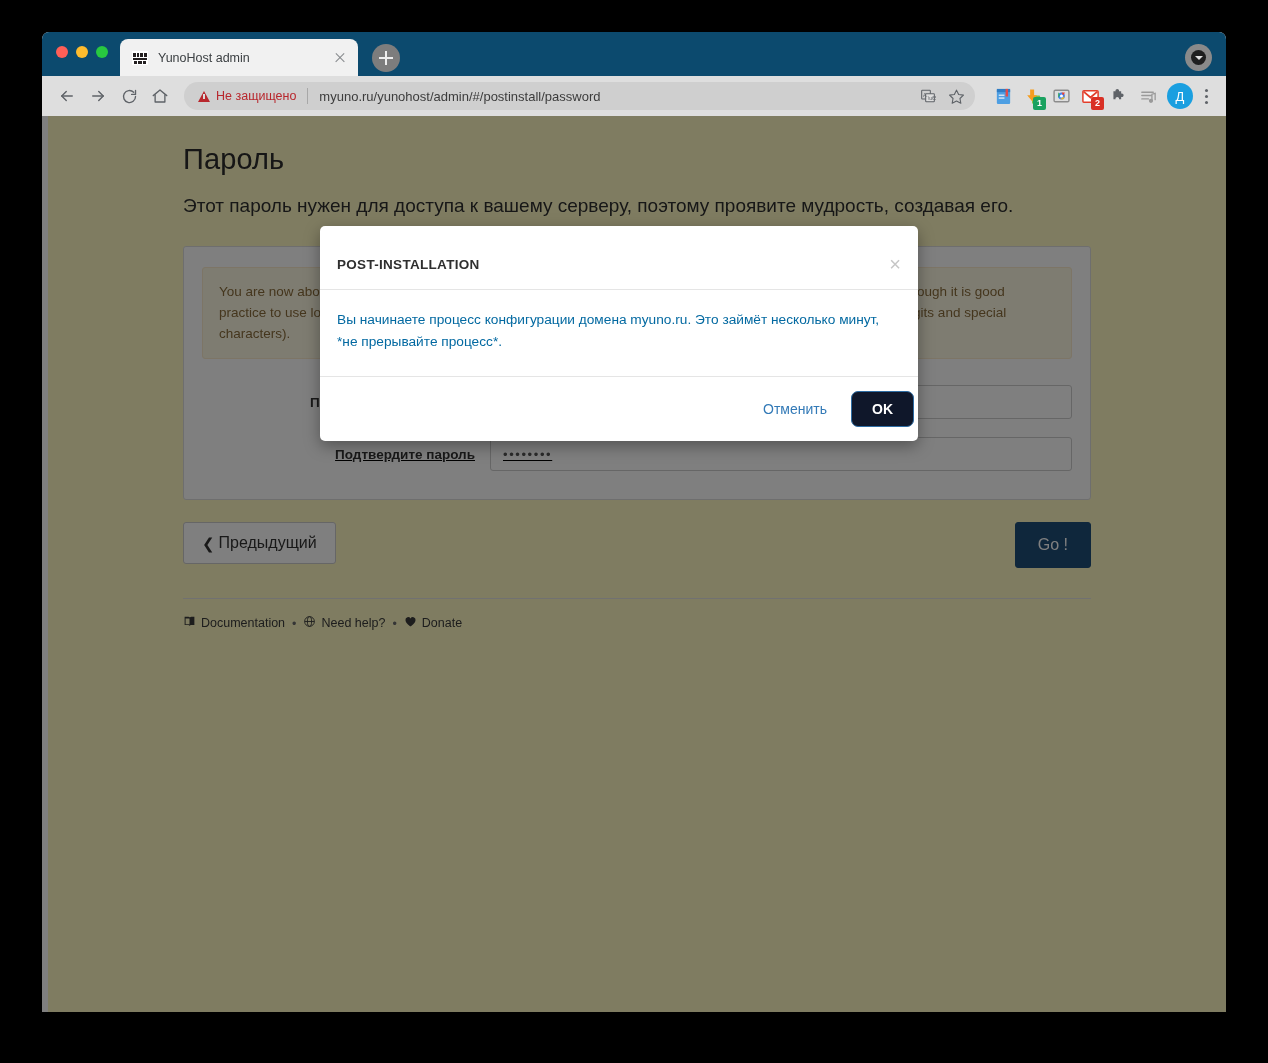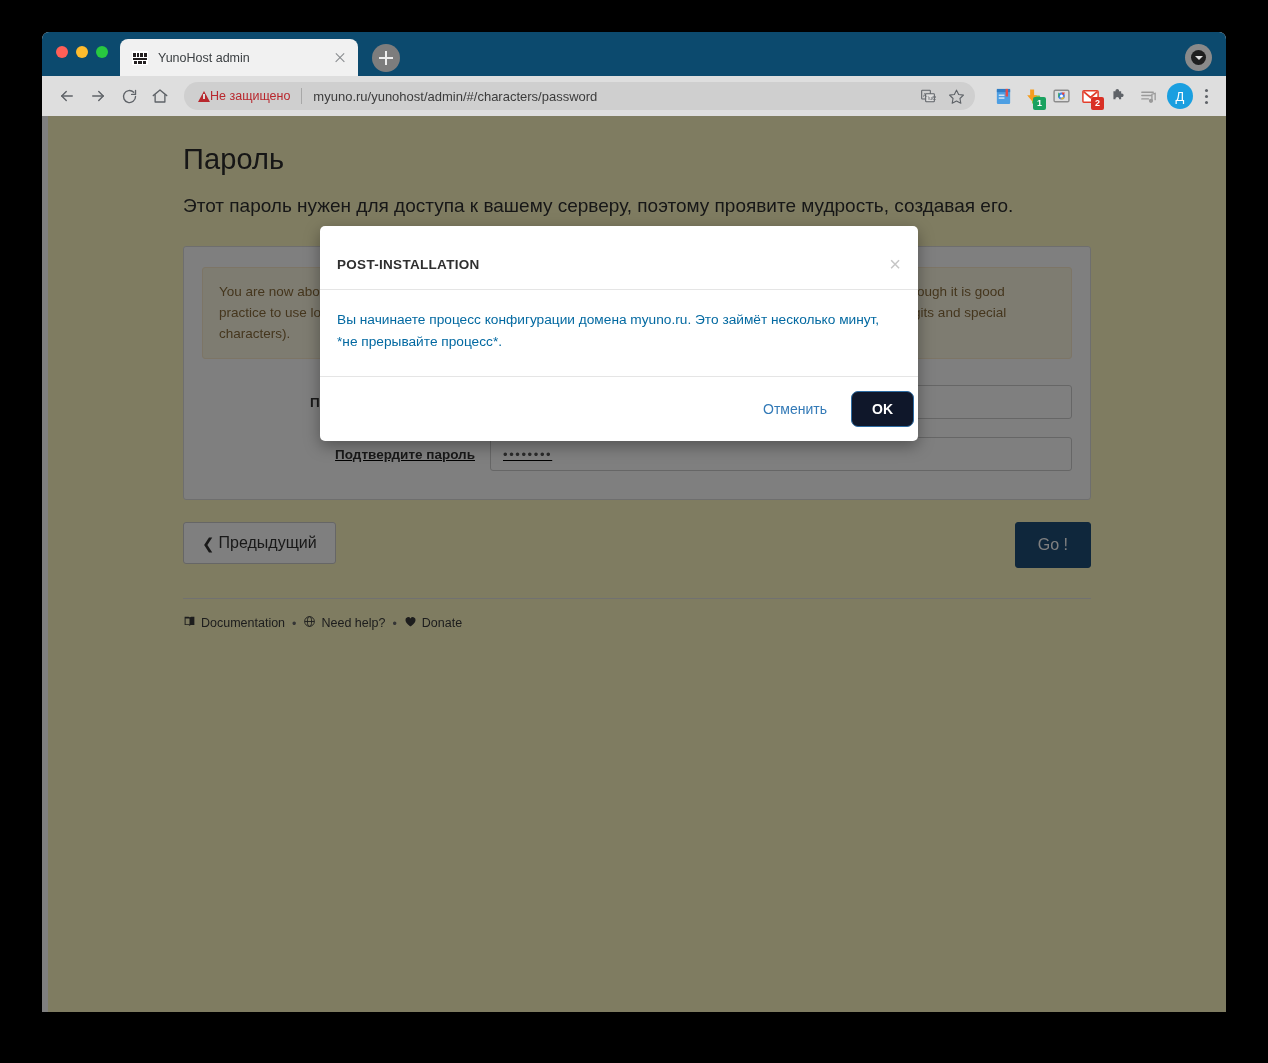--- a/index.html
+++ b/index.html
@@ -148,21 +148,21 @@
     height: 28px;
     background: #cfcfcf;
     border-radius: 14px;
     display: flex;
     align-items: center;
     padding: 0 6px 0 14px;
     margin: 0 6px 0 8px;
     min-width: 0;
   }
   #not-secure-badge {
-    display: flex; align-items: center; gap: 0;
+    display: flex; align-items: center; gap: 6px;
     flex: 0 0 auto;
   }
   #warning-triangle-icon {
     width: 0; height: 0;
     border-left: 6px solid transparent;
     border-right: 6px solid transparent;
     border-bottom: 11px solid #b8272d;
     position: relative;
   }
   #warning-triangle-icon::after {
@@ -511,21 +511,21 @@
           <path d="M5.5 10.5V20h13v-9.5"></path>
       </svg>
     </div>
 
     <div id="omnibox">
       <span id="not-secure-badge">
         <span id="warning-triangle-icon"></span>
         <span id="not-secure-label">Не защищено</span>
       </span>
       <span id="omnibox-divider"></span>
-      <span id="url-text">myuno.ru/yunohost/admin/#/characters/password</span>
+      <span id="url-text">myuno.ru/yunohost/admin/#/postinstall/password</span>
       <span id="omnibox-actions">
         <span class="omni-icon">
           <svg width="16" height="16" viewBox="0 0 24 24" fill="none" stroke="currentColor" stroke-width="1.6">
             <rect x="2.5" y="3.5" width="13" height="13" rx="1"></rect>
             <rect x="8.5" y="8.5" width="13" height="12" rx="1" fill="#dedede"></rect>
             <text x="4.6" y="13.2" font-size="8" fill="currentColor" stroke="none" font-family="Liberation Sans, sans-serif">A</text>
             <text x="11.5" y="18.2" font-size="8" fill="currentColor" stroke="none" font-family="Liberation Sans, sans-serif">\u6587</text>
           </svg>
         </span>
         <span class="omni-icon">

